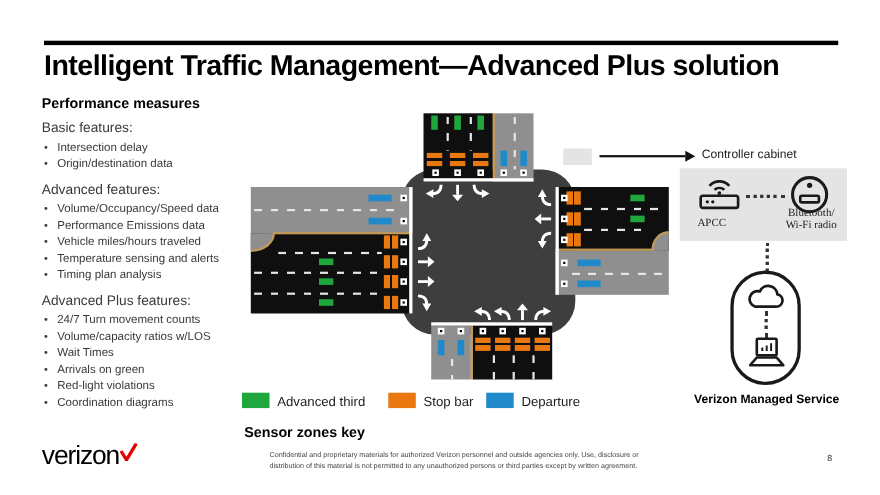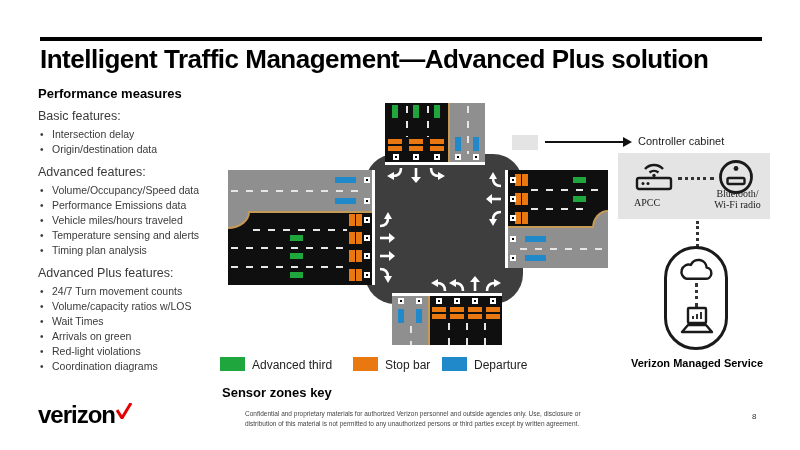--- a/index.html
+++ b/index.html
@@ -43,21 +43,21 @@
   .htri{position:absolute;left:623px;top:137px;width:0;height:0;border-left:9px solid #111;border-top:5px solid transparent;border-bottom:5px solid transparent;}
   .cc-label{position:absolute;left:638px;top:135px;font-size:11px;color:#222;}
   .cabinet{position:absolute;left:618px;top:153px;width:152px;height:66px;background:var(--panelgray);}
   .t10{font-size:10px;color:#222;font-family:Liberation Serif, serif;}
   .dot-h{position:absolute;left:678px;top:177px;width:36px;height:0;border-top:3px dotted #333;}
   .dot-v{position:absolute;width:0;border-left:3px dotted #333;}
   .capsule{position:absolute;left:664px;top:246px;width:64px;height:104px;border:3px solid #1a1a1a;border-radius:34px;background:#fff;box-sizing:border-box;}
   .vms{position:absolute;left:618px;top:357px;width:158px;text-align:center;font-size:11px;font-weight:700;color:#000;}
   
   #logo{position:absolute;left:38px;top:403px;display:flex;align-items:flex-start;}
-  #logo span{font-size:24px;font-weight:700;letter-spacing:-1px;color:#000;line-height:24px;}
+  #logo span{font-size:24px;font-weight:400;letter-spacing:-1px;color:#000;line-height:24px;}
   .conf{position:absolute;left:245px;top:409px;width:345px;font-size:6.5px;line-height:1.6;color:#444;}
   .pg{position:absolute;left:752px;top:412px;font-size:8px;color:#333;}
 </style>
 </head>
 <body>
 
 <div id="stage">
 
   <div class="rule"></div>
   <h1>Intelligent Traffic Management—Advanced Plus solution</h1>

